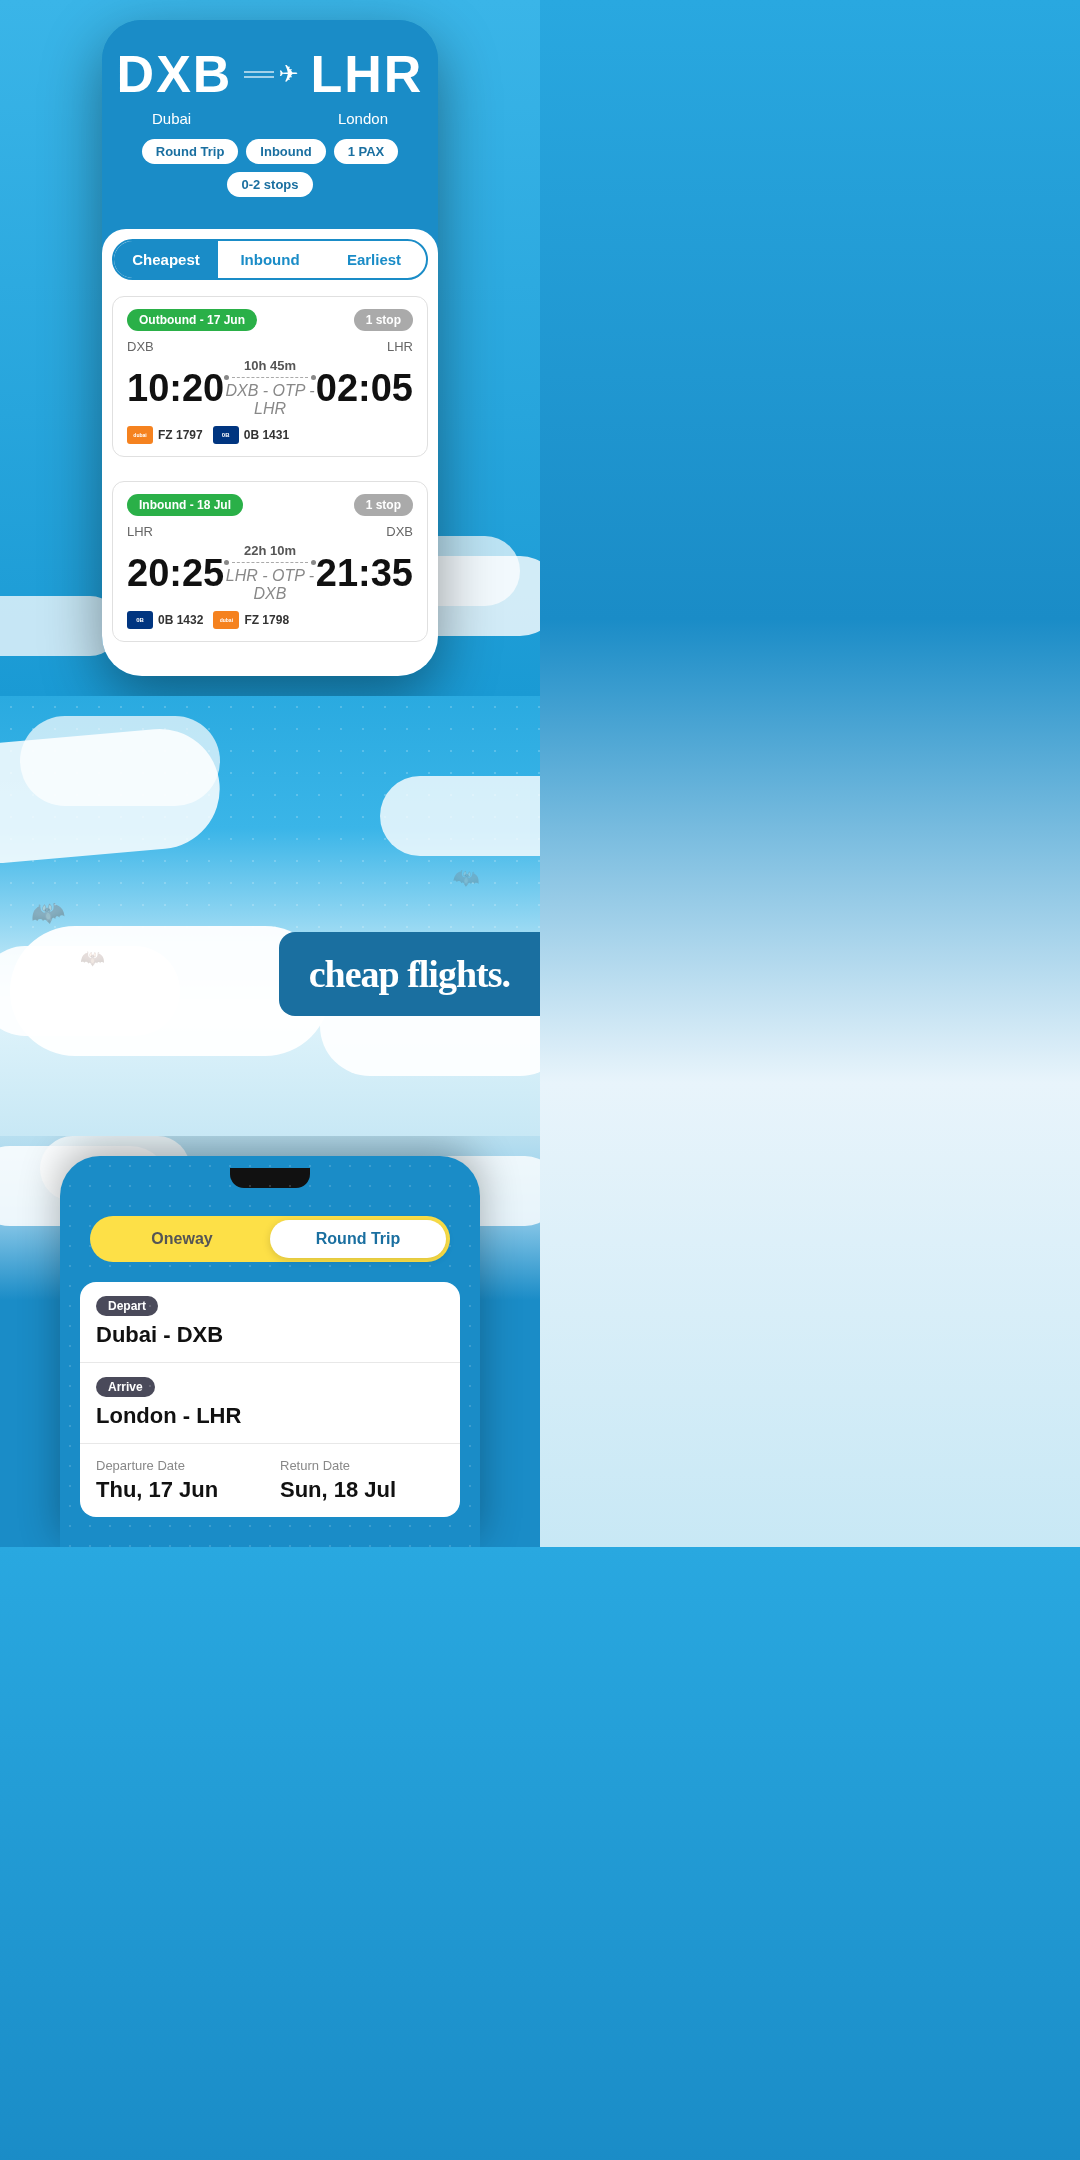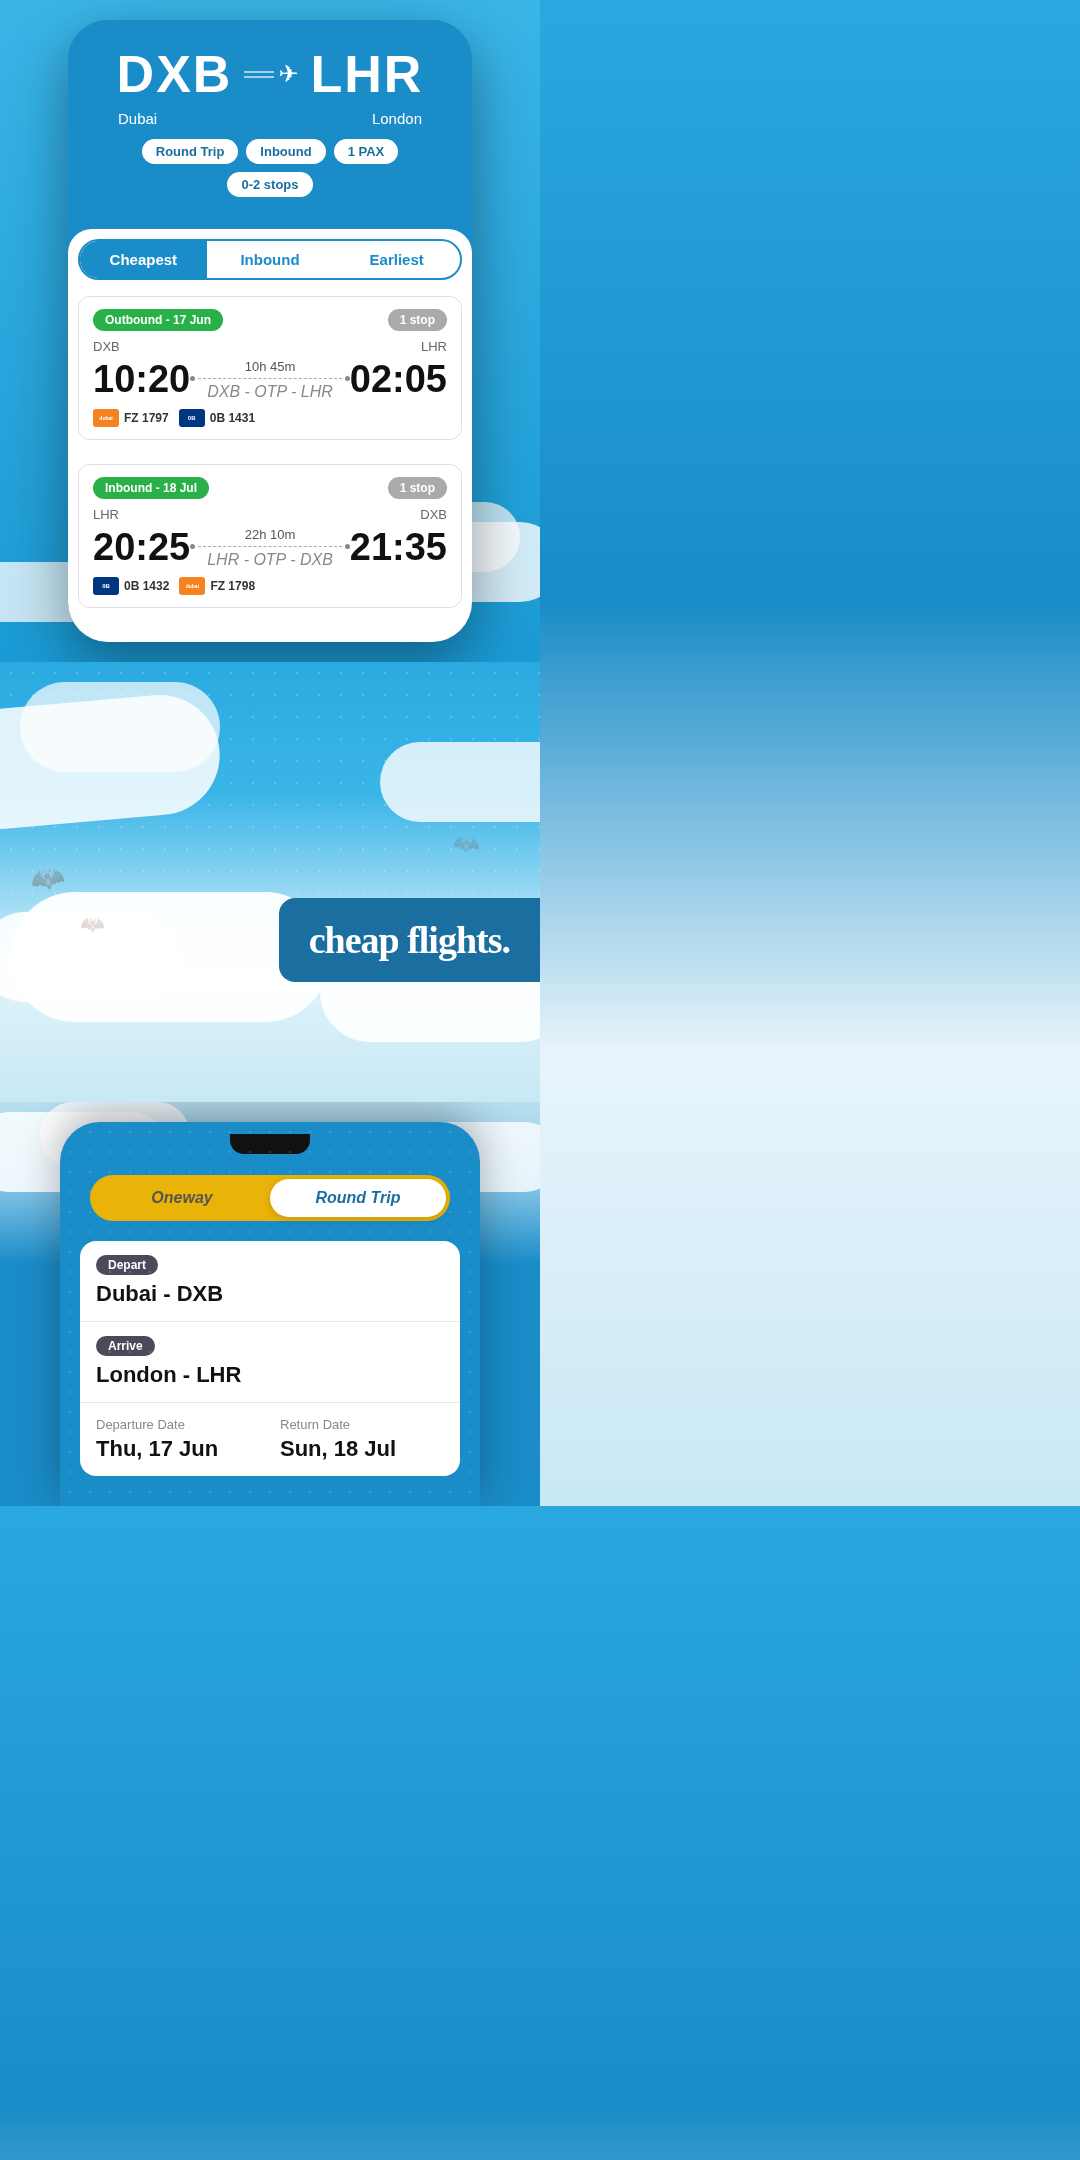--- a/index.html
+++ b/index.html
@@ -9,21 +9,21 @@
       background: linear-gradient(180deg, #29a8e0 0%, #1a8cc7 40%, #e8f4fb 70%, #c8e8f5 100%);
       font-family: 'Arial', sans-serif;
       overflow-x: hidden;
       min-height: 1080px;
     }
 
     
     .phone-top {
       position: relative;
       margin: 0 auto;
-      width: 404px;
+      width: 336px;
       background: #1a8cc7;
       border-radius: 40px;
       overflow: hidden;
       box-shadow: 0 20px 60px rgba(0,0,0,0.4);
       margin-top: 20px;
     }
 
     .phone-top-header {
       background: #1a8cc7;
       padding: 24px 20px 16px;
@@ -183,21 +183,21 @@
     }
 
     .route-info {
       text-align: center;
       flex: 1;
     }
 
     .duration {
       font-size: 13px;
       color: #555;
-      font-weight: 400;
+      font-weight: 700;
     }
 
     .route-path {
       font-size: 16px;
       color: #888;
       font-style: italic;
     }
 
     .route-line {
       display: flex;
@@ -290,26 +290,25 @@
     .notch {
       width: 80px;
       height: 20px;
       background: #111;
       border-radius: 0 0 14px 14px;
     }
 
     
     .trip-toggle {
       display: flex;
-      background: #eab308;
+      background: #fde047;
       border-radius: 30px;
-      margin: 13px 30px 20px;
+      margin: 20px 30px 20px;
       padding: 4px;
       position: relative;
-      font-style: italic;
     }
 
     .toggle-option {
       flex: 1;
       text-align: center;
       padding: 10px 0;
       font-size: 16px;
       font-weight: 600;
       border-radius: 26px;
       z-index: 1;

